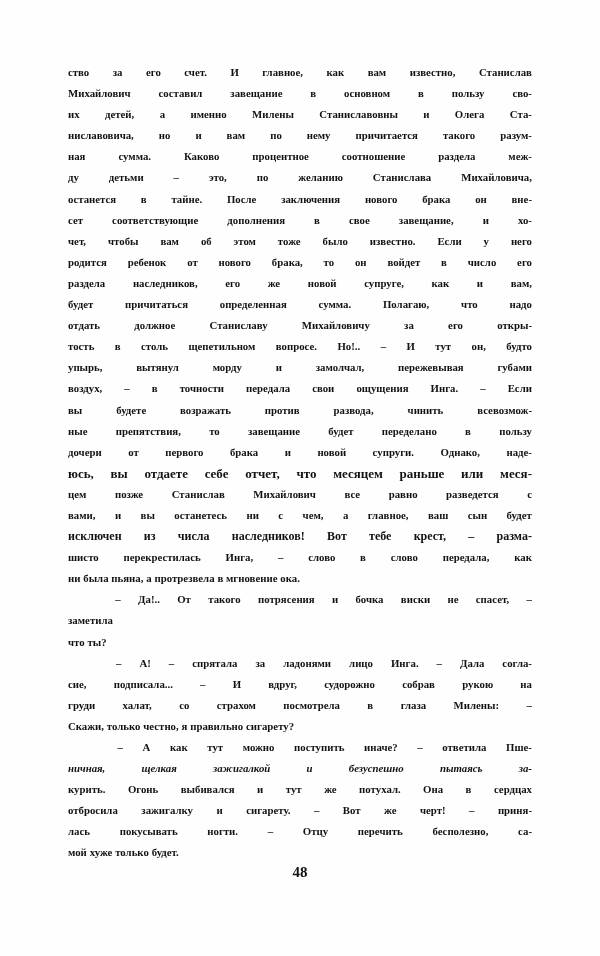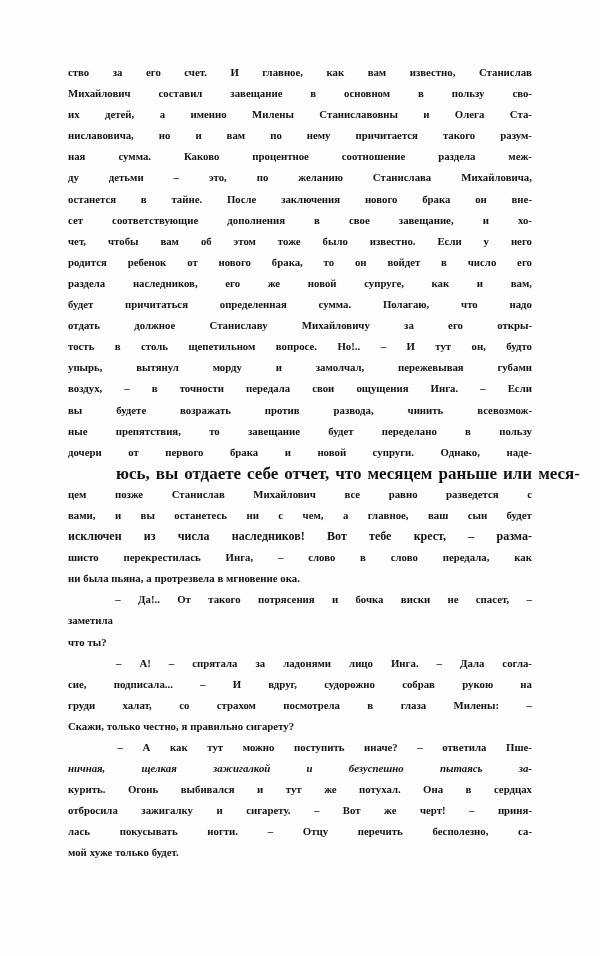--- a/index.html
+++ b/index.html
@@ -85,35 +85,36 @@
       <div class="line just" style="font-size: 10.8px;"><span class="w">родится</span><span class="w">ребенок</span><span class="w">от</span><span class="w">нового</span><span class="w">брака,</span><span class="w">то</span><span class="w">он</span><span class="w">войдет</span><span class="w">в</span><span class="w">число</span><span class="w">его</span></div>
       <div class="line just" style="font-size: 10.8px;"><span class="w">раздела</span><span class="w">наследников,</span><span class="w">его</span><span class="w">же</span><span class="w">новой</span><span class="w">супруге,</span><span class="w">как</span><span class="w">и</span><span class="w">вам,</span></div>
       <div class="line just" style="font-size: 10.8px;"><span class="w">будет</span><span class="w">причитаться</span><span class="w">определенная</span><span class="w">сумма.</span><span class="w">Полагаю,</span><span class="w">что</span><span class="w">надо</span></div>
       <div class="line just" style="font-size: 10.8px;"><span class="w">отдать</span><span class="w">должное</span><span class="w">Станиславу</span><span class="w">Михайловичу</span><span class="w">за</span><span class="w">его</span><span class="w">откры-</span></div>
       <div class="line just" style="font-size: 10.8px;"><span class="w">тость</span><span class="w">в</span><span class="w">столь</span><span class="w">щепетильном</span><span class="w">вопросе.</span><span class="w">Но!..</span><span class="w">–</span><span class="w">И</span><span class="w">тут</span><span class="w">он,</span><span class="w">будто</span></div>
       <div class="line just" style="font-size: 10.8px;"><span class="w">упырь,</span><span class="w">вытянул</span><span class="w">морду</span><span class="w">и</span><span class="w">замолчал,</span><span class="w">пережевывая</span><span class="w">губами</span></div>
       <div class="line just" style="font-size: 10.8px;"><span class="w">воздух,</span><span class="w">–</span><span class="w">в</span><span class="w">точности</span><span class="w">передала</span><span class="w">свои</span><span class="w">ощущения</span><span class="w">Инга.</span><span class="w">–</span><span class="w">Если</span></div>
       <div class="line just" style="font-size: 10.8px;"><span class="w">вы</span><span class="w">будете</span><span class="w">возражать</span><span class="w">против</span><span class="w">развода,</span><span class="w">чинить</span><span class="w">всевозмож-</span></div>
       <div class="line just" style="font-size: 10.8px;"><span class="w">ные</span><span class="w">препятствия,</span><span class="w">то</span><span class="w">завещание</span><span class="w">будет</span><span class="w">переделано</span><span class="w">в</span><span class="w">пользу</span></div>
       <div class="line just" style="font-size: 10.8px;"><span class="w">дочери</span><span class="w">от</span><span class="w">первого</span><span class="w">брака</span><span class="w">и</span><span class="w">новой</span><span class="w">супруги.</span><span class="w">Однако,</span><span class="w">наде-</span></div>
-      <div class="line just" style="font-size: 17px; margin-left: 48px;"><span class="w">юсь,</span><span class="w">вы</span><span class="w">отдаете</span><span class="w">себе</span><span class="w">отчет,</span><span class="w">что</span><span class="w">месяцем</span><span class="w">раньше</span><span class="w">или</span><span class="w">меся-</span></div>
+      <div class="line just" style="font-size: 13px;"><span class="w">юсь,</span><span class="w">вы</span><span class="w">отдаете</span><span class="w">себе</span><span class="w">отчет,</span><span class="w">что</span><span class="w">месяцем</span><span class="w">раньше</span><span class="w">или</span><span class="w">меся-</span></div>
       <div class="line just" style="font-size: 10.8px;"><span class="w">цем</span><span class="w">позже</span><span class="w">Станислав</span><span class="w">Михайлович</span><span class="w">все</span><span class="w">равно</span><span class="w">разведется</span><span class="w">с</span></div>
       <div class="line just" style="font-size: 10.8px;"><span class="w">вами,</span><span class="w">и</span><span class="w">вы</span><span class="w">останетесь</span><span class="w">ни</span><span class="w">с</span><span class="w">чем,</span><span class="w">а</span><span class="w">главное,</span><span class="w">ваш</span><span class="w">сын</span><span class="w">будет</span></div>
       <div class="line just" style="font-size: 12px;"><span class="w">исключен</span><span class="w">из</span><span class="w">числа</span><span class="w">наследников!</span><span class="w">Вот</span><span class="w">тебе</span><span class="w">крест,</span><span class="w">–</span><span class="w">разма-</span></div>
       <div class="line just" style="font-size: 10.8px;"><span class="w">шисто</span><span class="w">перекрестилась</span><span class="w">Инга,</span><span class="w">–</span><span class="w">слово</span><span class="w">в</span><span class="w">слово</span><span class="w">передала,</span><span class="w">как</span></div>
       <div class="line last" style="font-size: 10.8px;"><span class="w">ни</span><span class="w">была</span><span class="w">пьяна,</span><span class="w">а</span><span class="w">протрезвела</span><span class="w">в</span><span class="w">мгновение</span><span class="w">ока.</span></div>
       <div class="line just" style="font-size: 10.8px;"><span class="indent"></span><span class="w">–</span><span class="w">Да!..</span><span class="w">От</span><span class="w">такого</span><span class="w">потрясения</span><span class="w">и</span><span class="w">бочка</span><span class="w">виски</span><span class="w">не</span><span class="w">спасет,</span><span class="w">–</span></div>
       <div class="line just" style="font-size: 10.8px; flex-direction: column;"><span class="w">заметила</span><span class="w">Милена</span><span class="w">и</span><span class="w">плеснула</span><span class="w">себе</span><span class="w">виски</span><span class="w">в</span><span class="w">стакан.</span><span class="w">–</span><span class="w">Ну</span><span class="w">и</span></div>
       <div class="line last" style="font-size: 10.8px;"><span class="w">что</span><span class="w">ты?</span></div>
       <div class="line just" style="font-size: 10.8px;"><span class="indent"></span><span class="w">–</span><span class="w">А!</span><span class="w">–</span><span class="w">спрятала</span><span class="w">за</span><span class="w">ладонями</span><span class="w">лицо</span><span class="w">Инга.</span><span class="w">–</span><span class="w">Дала</span><span class="w">согла-</span></div>
       <div class="line just" style="font-size: 10.8px;"><span class="w">сие,</span><span class="w">подписала...</span><span class="w">–</span><span class="w">И</span><span class="w">вдруг,</span><span class="w">судорожно</span><span class="w">собрав</span><span class="w">рукою</span><span class="w">на</span></div>
       <div class="line just" style="font-size: 10.8px;"><span class="w">груди</span><span class="w">халат,</span><span class="w">со</span><span class="w">страхом</span><span class="w">посмотрела</span><span class="w">в</span><span class="w">глаза</span><span class="w">Милены:</span><span class="w">–</span></div>
       <div class="line last" style="font-size: 10.8px;"><span class="w">Скажи,</span><span class="w">только</span><span class="w">честно,</span><span class="w">я</span><span class="w">правильно</span><span class="w">сигарету?</span></div>
       <div class="line just" style="font-size: 10.8px;"><span class="indent"></span><span class="w">–</span><span class="w">А</span><span class="w">как</span><span class="w">тут</span><span class="w">можно</span><span class="w">поступить</span><span class="w">иначе?</span><span class="w">–</span><span class="w">ответила</span><span class="w">Пше-</span></div>
       <div class="line just" style="font-size: 10.8px; font-style: italic;"><span class="w">ничная,</span><span class="w">щелкая</span><span class="w">зажигалкой</span><span class="w">и</span><span class="w">безуспешно</span><span class="w">пытаясь</span><span class="w">за-</span></div>
       <div class="line just" style="font-size: 10.8px;"><span class="w">курить.</span><span class="w">Огонь</span><span class="w">выбивался</span><span class="w">и</span><span class="w">тут</span><span class="w">же</span><span class="w">потухал.</span><span class="w">Она</span><span class="w">в</span><span class="w">сердцах</span></div>
       <div class="line just" style="font-size: 10.8px;"><span class="w">отбросила</span><span class="w">зажигалку</span><span class="w">и</span><span class="w">сигарету.</span><span class="w">–</span><span class="w">Вот</span><span class="w">же</span><span class="w">черт!</span><span class="w">–</span><span class="w">приня-</span></div>
       <div class="line just" style="font-size: 10.8px;"><span class="w">лась</span><span class="w">покусывать</span><span class="w">ногти.</span><span class="w">–</span><span class="w">Отцу</span><span class="w">перечить</span><span class="w">бесполезно,</span><span class="w">са-</span></div>
       <div class="line last" style="font-size: 10.8px;"><span class="w">мой</span><span class="w">хуже</span><span class="w">только</span><span class="w">будет.</span></div>
     </div>
 
+  <div class="folio">48</div>
 
 </div>
 
 </body></html>

